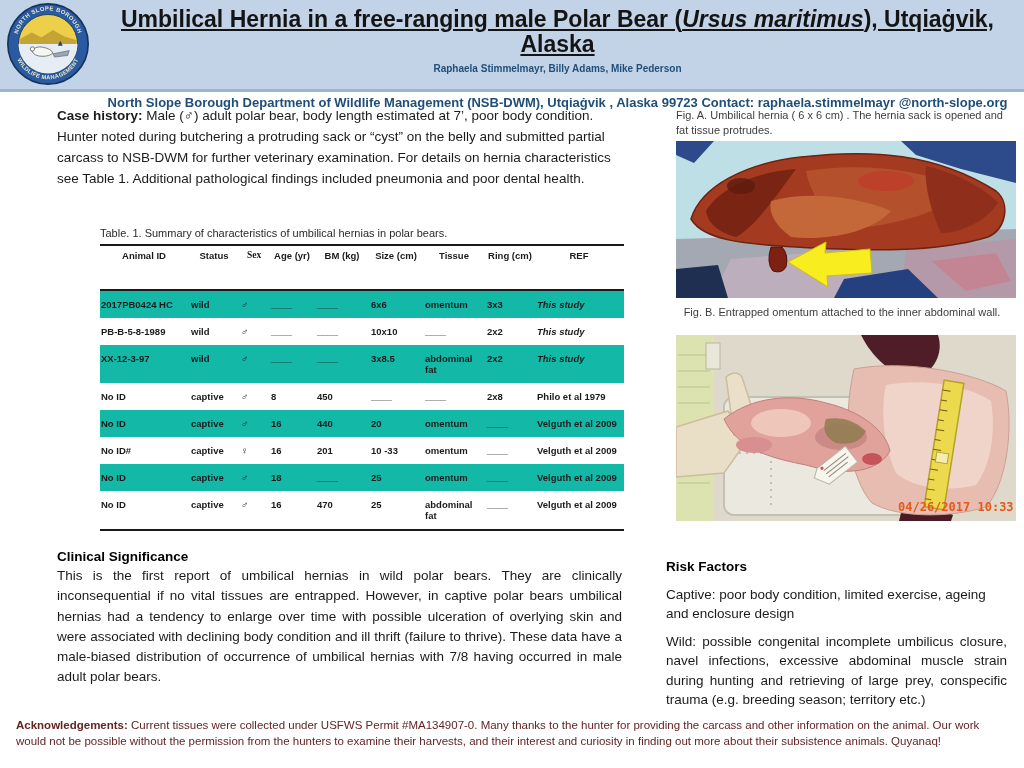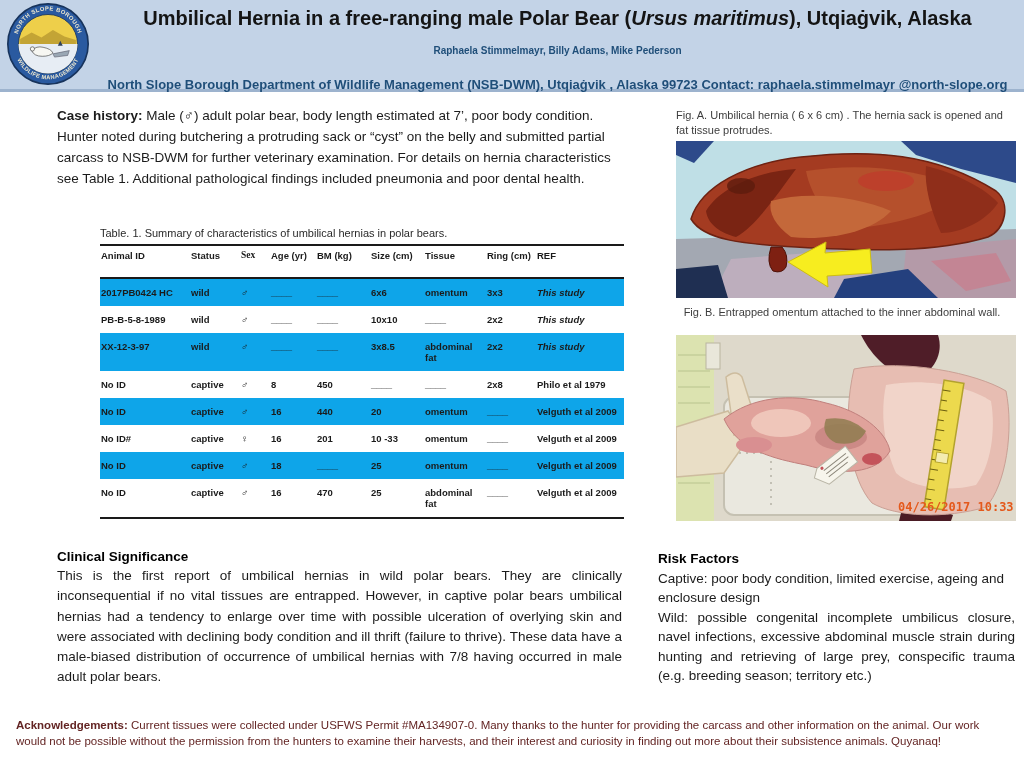--- a/index.html
+++ b/index.html
@@ -4,56 +4,56 @@
 <style>
   html,body{margin:0;padding:0;background:#ffffff;}
   .poster{position:relative;width:1024px;height:768px;background:#ffffff;overflow:hidden;
           font-family:"Liberation Sans",sans-serif;color:#1b1b1b;}
   .abs{position:absolute;}
 
   
   .header{left:0;top:0;width:1024px;height:89px;background:#c3d3e7;border-bottom:3px solid #9db3ce;}
   .logo{left:7px;top:3px;width:82px;height:82px;}
   .head-text{left:95px;top:0;width:925px;height:89px;text-align:center;}
-  .title{margin:7px 0 16px 0;font-size:20px;font-weight:bold;color:#141414;line-height:1.1;}
+  .title{margin:7px 0 5px 0;font-size:23px;font-weight:bold;color:#141414;line-height:1.1;text-decoration:underline;}
   .title i{font-style:italic;}
   .authors{margin-top:3px;font-size:10px;font-weight:bold;color:#1f4e79;}
   .affiliation{margin-top:21px;font-size:13px;font-weight:bold;color:#1f4e79;}
 
   
   .case-history{left:57px;top:106px;width:565px;font-size:13.5px;line-height:1.55;}
   .case-history b{font-weight:bold;}
   .table-caption{left:100px;top:227px;width:500px;font-size:11px;color:#2a2a2a;}
 
   .table-wrap{left:100px;top:244px;width:488px;}
   table.herniatable{border-collapse:collapse;table-layout:fixed;width:488px;
      font-family:"Liberation Sans",sans-serif;font-size:9.5px;border-top:2px solid #1a1a1a;border-bottom:2px solid #1a1a1a;}
   table.herniatable thead tr{border-bottom:2.5px solid #1a1a1a;}
-  table.herniatable th{font-weight:bold;text-align:left;vertical-align:top;padding:4px 3px 16px 1px;}
+  table.herniatable th{font-weight:bold;text-align:center;vertical-align:top;padding:4px 3px 28px 1px;}
   table.herniatable td{font-weight:bold;text-align:left;vertical-align:top;padding:8px 3px 8px 1px;}
-  table.herniatable tr.shaded{background:#0ea5e9;}
+  table.herniatable tr.shaded{background:#14b8a6;}
   th.col0{width:86px;} th.col1{width:46px;} th.col2{width:26px;font-family:Liberation Serif, serif;} th.col3{width:42px;margin-left:15px;}
   th.col4{width:50px;} th.col5{width:50px;} th.col6{width:58px;} th.col7{width:46px;} th.col8{width:84px;}
   td.col0{font-weight:normal;}
   td.col2{font-weight:normal;font-size:10px;}
   th.col8,td.col8{text-align:center;white-space:nowrap;}
   td.ital{font-style:italic;}
 
   .clinical{left:57px;top:549px;width:565px;}
   .sec-head{font-size:13.5px;font-weight:bold;margin:0 0 2px 0;color:#000000;}
   .sec-text{font-size:13.5px;line-height:1.5;text-align:justify;margin:0;}
 
   .fig-caption{width:332px;font-size:11px;line-height:1.35;color:#3d3d3d;}
   .fig-a-caption{left:676px;top:108px;}
   .fig-a{left:676px;top:141px;width:340px;height:157px;}
   .fig-b-caption{left:676px;top:305px;text-align:center;}
   .fig-b{left:676px;top:335px;width:340px;height:186px;}
 
   .risk{left:658px;top:549px;width:357px;}
-  .risk p{margin:0;font-size:13.5px;line-height:1.45;}
+  .risk p{margin:8px;font-size:13.5px;line-height:1.45;}
   .risk .wild{text-align:justify;}
 
   .ack{left:16px;top:711px;width:996px;font-size:11.5px;line-height:1.4;color:#632423;margin-top:6px;}
   .ack b{font-weight:bold;}
 </style>
 </head>
 <body>
 
 <div class="poster">
 

